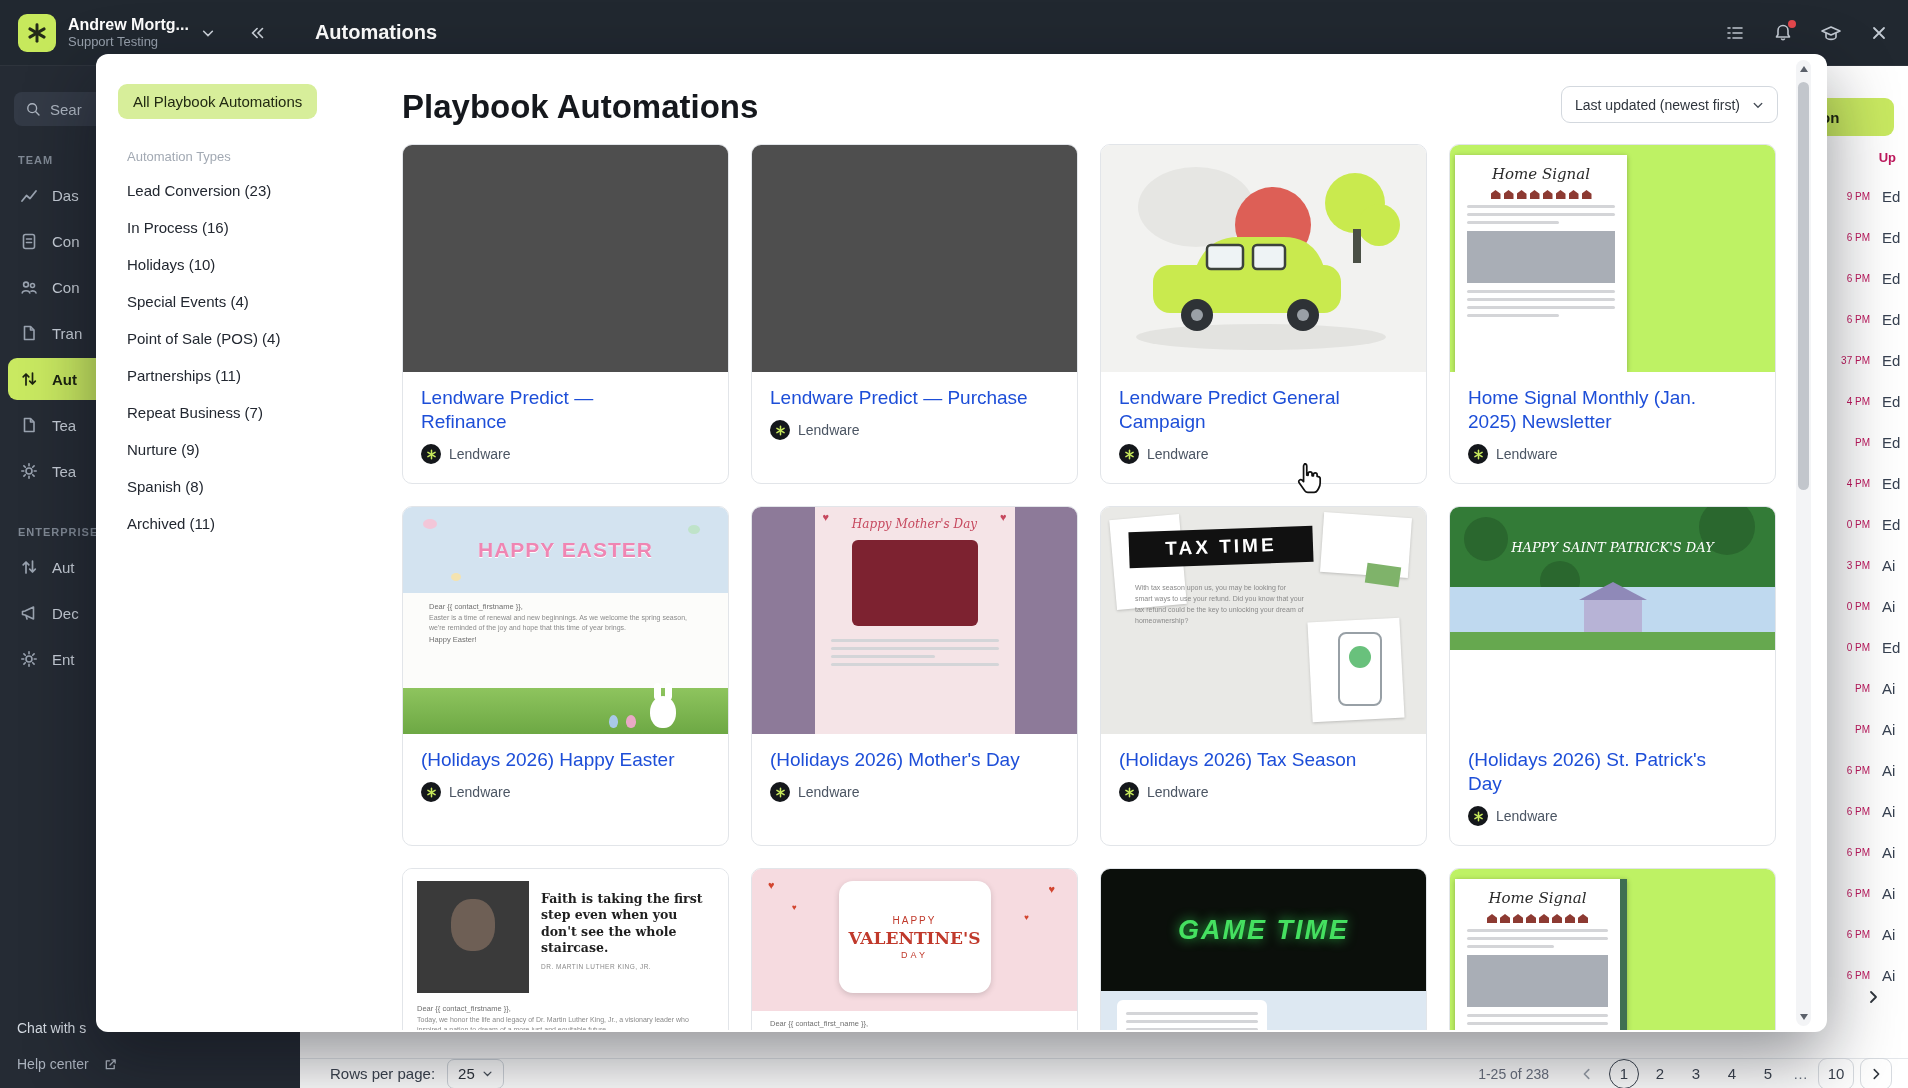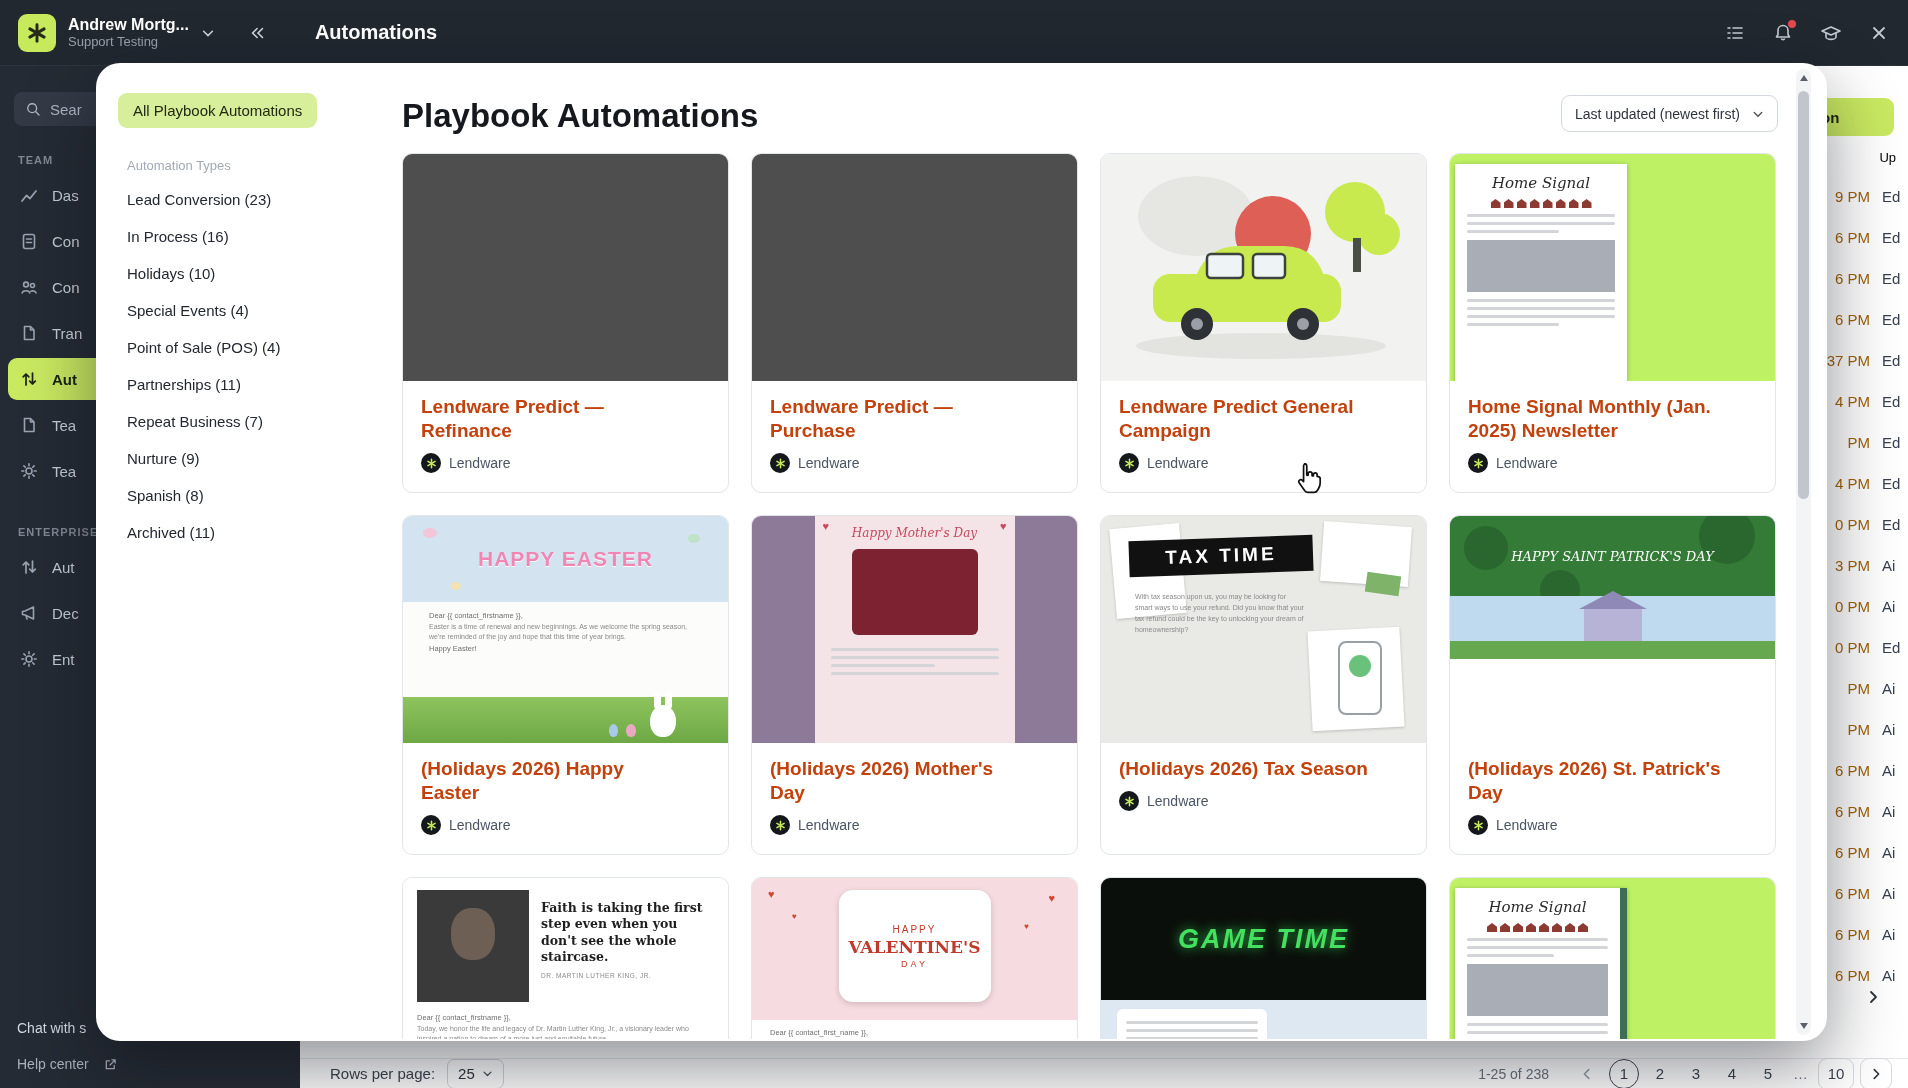--- a/index.html
+++ b/index.html
@@ -28,52 +28,52 @@
   .nav-item{display:flex;align-items:center;gap:13px;height:42px;padding:0 11px;margin:4px 8px;border-radius:9px;font-size:15px;color:#c6cdd6}
   .nav-item svg{color:#9aa3b0;flex:0 0 auto}
   .nav-item.active{background:#c9e961;color:#1c2310;font-weight:700}
   .nav-item.active svg{color:#1c2310}
   .sb-chat{position:absolute;left:17px;bottom:52px;font-size:14px;color:#d4dae2;white-space:nowrap}
   .sb-help{position:absolute;left:17px;bottom:16px;font-size:14px;color:#aab2bd;display:flex;align-items:center;gap:15px;white-space:nowrap}
 
   
   .bgpage{position:absolute;top:66px;left:300px;right:0;bottom:0;background:#fff;z-index:4}
   .bg-create{position:absolute;top:32px;left:1468px;width:126px;height:38px;background:#c9e961;border-radius:9px;color:#1e2510;font-size:15px;font-weight:700;display:flex;align-items:center;justify-content:flex-start;padding-left:8px}
-  .bg-colhead{position:absolute;top:84px;right:12px;font-size:13px;font-weight:400;color:#000000}
+  .bg-colhead{position:absolute;top:84px;right:12px;font-size:13px;font-weight:700;color:#be185d}
   .bg-table{position:absolute;top:110px;right:0;width:170px}
   .bg-row{display:flex;align-items:center;height:41px;justify-content:flex-end;gap:12px;padding-right:6px}
-  .bg-time{font-size:15px;color:#a16207;white-space:nowrap}
+  .bg-time{font-size:10px;color:#be185d;white-space:nowrap}
   .bg-by{font-size:15px;color:#374151;width:20px;white-space:nowrap}
   .bg-chev{position:absolute;right:22px;bottom:78px;width:26px;height:26px;display:flex;align-items:center;justify-content:center;color:#2f353d}
   .bg-footer{position:absolute;left:0;right:0;bottom:0;height:30px;background:#fff;border-top:1px solid #e4e7eb;display:flex;align-items:center;padding:0 16px 0 30px;color:#3c4450;z-index:6}
   .rpp-label{font-size:15px;color:#3c4450}
   .rpp-box{display:flex;align-items:center;gap:7px;border:1px solid #cfd4da;border-radius:7px;height:30px;padding:0 10px;margin-left:12px;font-size:15px;color:#2f353d}
   .pg-right{margin-left:auto;display:flex;align-items:center;gap:6px}
   .pg-range{font-size:14px;color:#6b7280;margin-right:16px}
   .pg-item{min-width:30px;height:30px;display:flex;align-items:center;justify-content:center;font-size:15px;color:#3c4450;border-radius:50%}
   .pg-item.active{border:1.5px solid #3c4450}
   .pg-item.boxed{border:1px solid #d7dbe0;border-radius:9px;min-width:36px;height:32px}
   .pg-nav{width:32px;height:32px;display:flex;align-items:center;justify-content:center;color:#9aa1ab}
   .pg-nav.boxed{border:1px solid #d7dbe0;border-radius:9px;color:#2f353d}
   .pg-ellipsis{color:#6b7280;font-size:15px;padding:0 4px}
 
   
-  .modal{position:absolute;left:96px;top:63px;width:1731px;height:978px;background:#fff;border-radius:24px;box-shadow:0 26px 70px rgba(8,12,20,.45);z-index:20;overflow:hidden}
+  .modal{position:absolute;left:96px;top:54px;width:1731px;height:978px;background:#fff;border-radius:12px;box-shadow:0 26px 70px rgba(8,12,20,.45);z-index:20;overflow:hidden}
   .m-aside{position:absolute;left:0;top:0;bottom:0;width:300px;padding:30px 0 0 22px}
   .m-pill{display:inline-block;background:#d7ee9a;color:#222a12;font-size:15px;padding:9px 15px;border-radius:9px}
   .m-group{font-size:13px;color:#a2a9b3;margin:30px 0 8px 9px}
   .m-filter{font-size:15px;color:#222730;padding:10px 9px;border-radius:7px;cursor:pointer}
   .m-title{position:absolute;left:306px;top:34px;font-size:33px;font-weight:700;color:#15181d}
   .m-sort{position:absolute;right:49px;top:32px;height:37px;border:1px solid #d3d8de;border-radius:9px;display:flex;align-items:center;gap:12px;padding:0 13px;font-size:14px;color:#2f353d}
 
   .grid{position:absolute;left:306px;top:90px;width:1382px;height:886px;overflow:hidden;display:grid;grid-template-columns:repeat(4,327px);gap:22px;align-content:start}
   .card{border:1px solid #e2e5e9;border-radius:10px;overflow:hidden;background:#fff;height:340px;cursor:pointer}
   .thumb{height:227px;position:relative;overflow:hidden}
   .card-body{padding:14px 18px 0}
-  .card-title{font-size:19px;line-height:24px;color:#c2410c;font-weight:700;max-width:258px}
+  .card-title{font-size:19px;line-height:24px;color:#1d4ed8;font-weight:400;max-width:258px}
   .brand-row{display:flex;align-items:center;gap:8px;margin-top:10px}
   .brand-dot{width:20px;height:20px;border-radius:50%;background:#14171b;display:flex;align-items:center;justify-content:center;flex:0 0 auto}
   .brand-name{font-size:14px;color:#4b5563}
 
   
   .sb-track{position:absolute;top:6px;bottom:6px;right:16px;width:15px;background:#f3f4f6;border-radius:8px}
   .sb-arrow{position:absolute;left:0;width:15px;height:14px;display:flex;align-items:center;justify-content:center}
   .sb-arrow.up{top:2px}
   .sb-arrow.down{bottom:2px}
   .tri-up{width:0;height:0;border-left:4px solid transparent;border-right:4px solid transparent;border-bottom:6px solid #5b616b}

